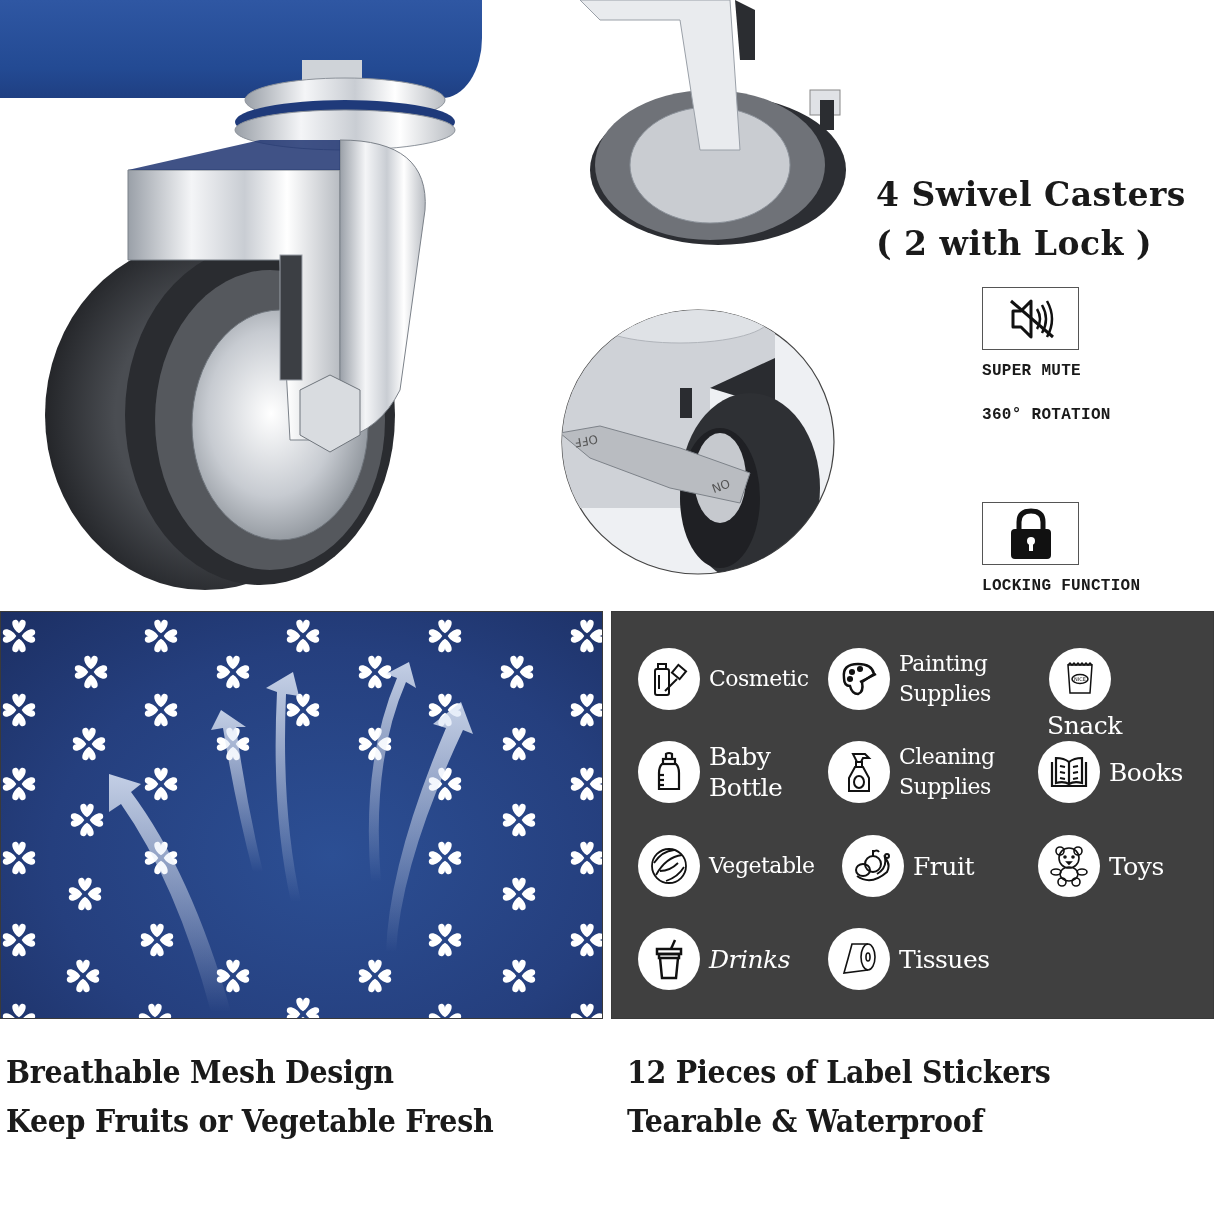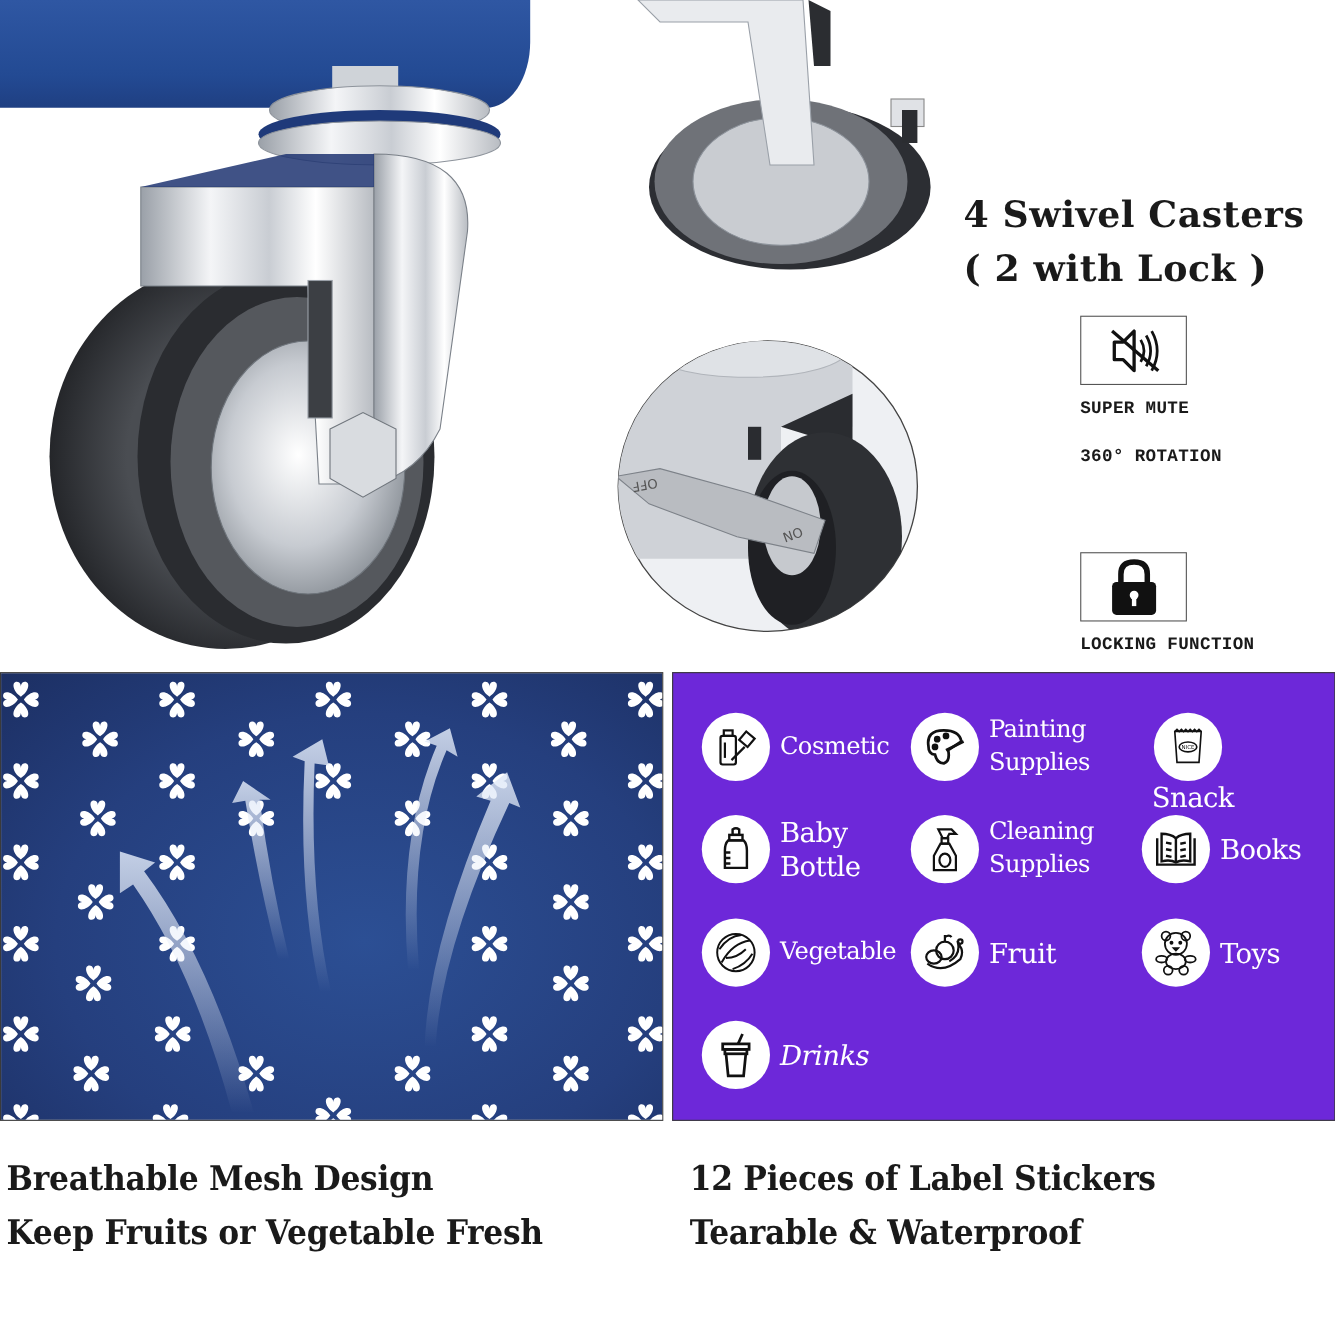--- a/index.html
+++ b/index.html
@@ -33,21 +33,21 @@
     }
 
     
     .panel-mesh {
       position: absolute; left: 0; top: 611px; width: 603px; height: 408px;
       background: radial-gradient(ellipse at 55% 60%, #2c4f94 0%, #253f7e 60%, #1c2f63 100%);
       border: 1px solid #3a3a3a; overflow: hidden;
     }
     .panel-labels {
       position: absolute; left: 611px; top: 611px; width: 603px; height: 408px;
-      background: #6d28d9; border: 1px solid #3a3a3a;
+      background: #404040; border: 1px solid #3a3a3a;
     }
     .label-grid { position: absolute; left: 26px; top: 36px; width: 570px; height: 350px; }
     .label-item { position: absolute; display: flex; align-items: center; }
     .label-circle {
       width: 62px; height: 62px; border-radius: 50%; background: #ffffff; flex: none;
       display: flex; align-items: center; justify-content: center;
     }
     .label-text {
       margin-left: 9px; color: #ffffff; font-family: "DejaVu Serif", serif;
       font-size: 25px; line-height: 31px; letter-spacing: -0.5px;
@@ -375,21 +375,21 @@
             <path d="M12 26 Q22 26 30 18"></path>
           <path d="M6 18 Q14 6 26 5"></path>
             <path d="M18 36 Q30 32 36 22"></path>
         </svg>
       </div>
       <div class="label-text small">
         <div>Vegetable</div>
       </div>
     </div>
 
-    <div class="label-item" style="left:190px; top:187px;justify-content:space-between;">
+    <div class="label-item" style="left:204px; top:187px;justify-content:space-between;">
       <div class="label-circle">
         <svg width="44" height="40" viewBox="0 0 44 40" fill="none" stroke="#111" stroke-width="2">
           <circle cx="22" cy="18" r="8"></circle>
             <path d="M22 10 L22 4 M22 6 Q26 3 28 6"></path>
           <ellipse cx="12" cy="24" rx="7" ry="6"></ellipse>
           <path d="M6 30 Q20 40 36 26 Q40 18 34 12 Q36 22 26 28"></path>
             <circle cx="36" cy="10" r="2"></circle>
         </svg>
       </div>
       <div class="label-text">
@@ -425,20 +425,32 @@
             <rect x="8" y="12" width="24" height="5"></rect>
             <rect x="10" y="17" width="20" height="4"></rect>
           <path d="M11 21 L13 41 L27 41 L29 21"></path>
         </svg>
       </div>
       <div class="label-text">
         <div>Drinks</div>
       </div>
     </div>
 
+    <div class="label-item" style="left:190px; top:280px;">
+      <div class="label-circle">
+        <svg width="42" height="40" viewBox="0 0 42 40" fill="none" stroke="#111" stroke-width="1.6">
+          <ellipse cx="30" cy="18" rx="7" ry="13"></ellipse>
+            <ellipse cx="30" cy="18" rx="2" ry="4"></ellipse>
+          <path d="M30 5 L14 5 Q10 20 6 34 L30 31"></path>
+        </svg>
+      </div>
+      <div class="label-text">
+        <div>Tissues</div>
+      </div>
+    </div>
 
 
   </div>
 </section>
 
 <div class="caption left">
   <div>Breathable Mesh Design</div>
   <div>Keep Fruits or Vegetable Fresh</div>
 </div>
 <div class="caption right">

